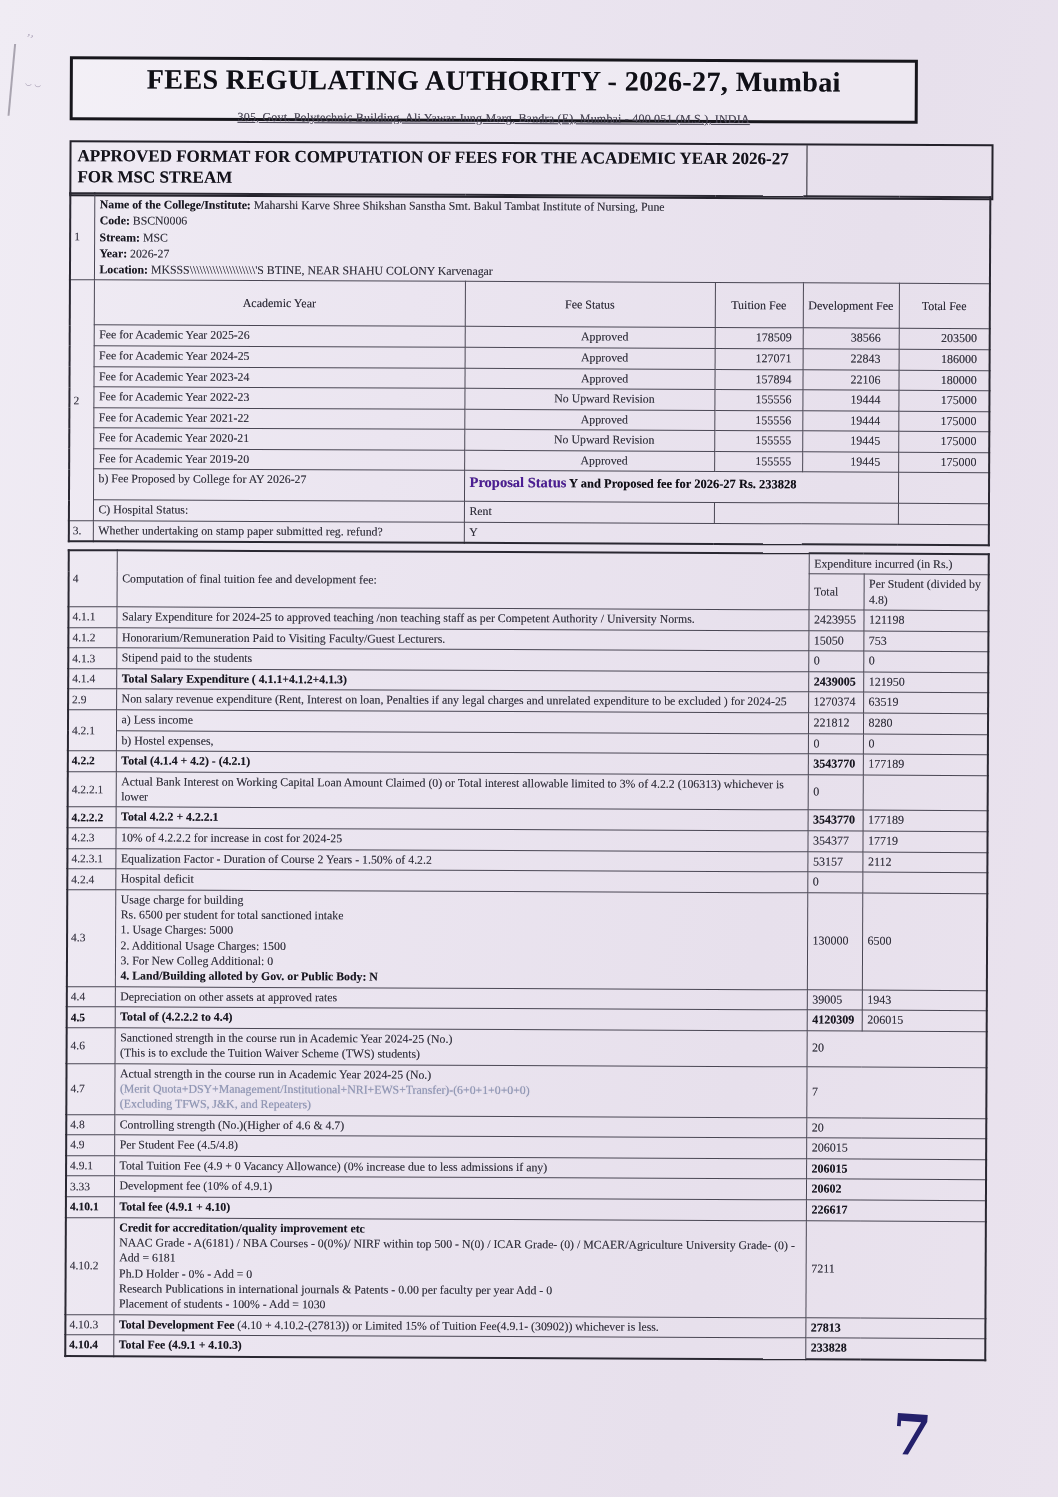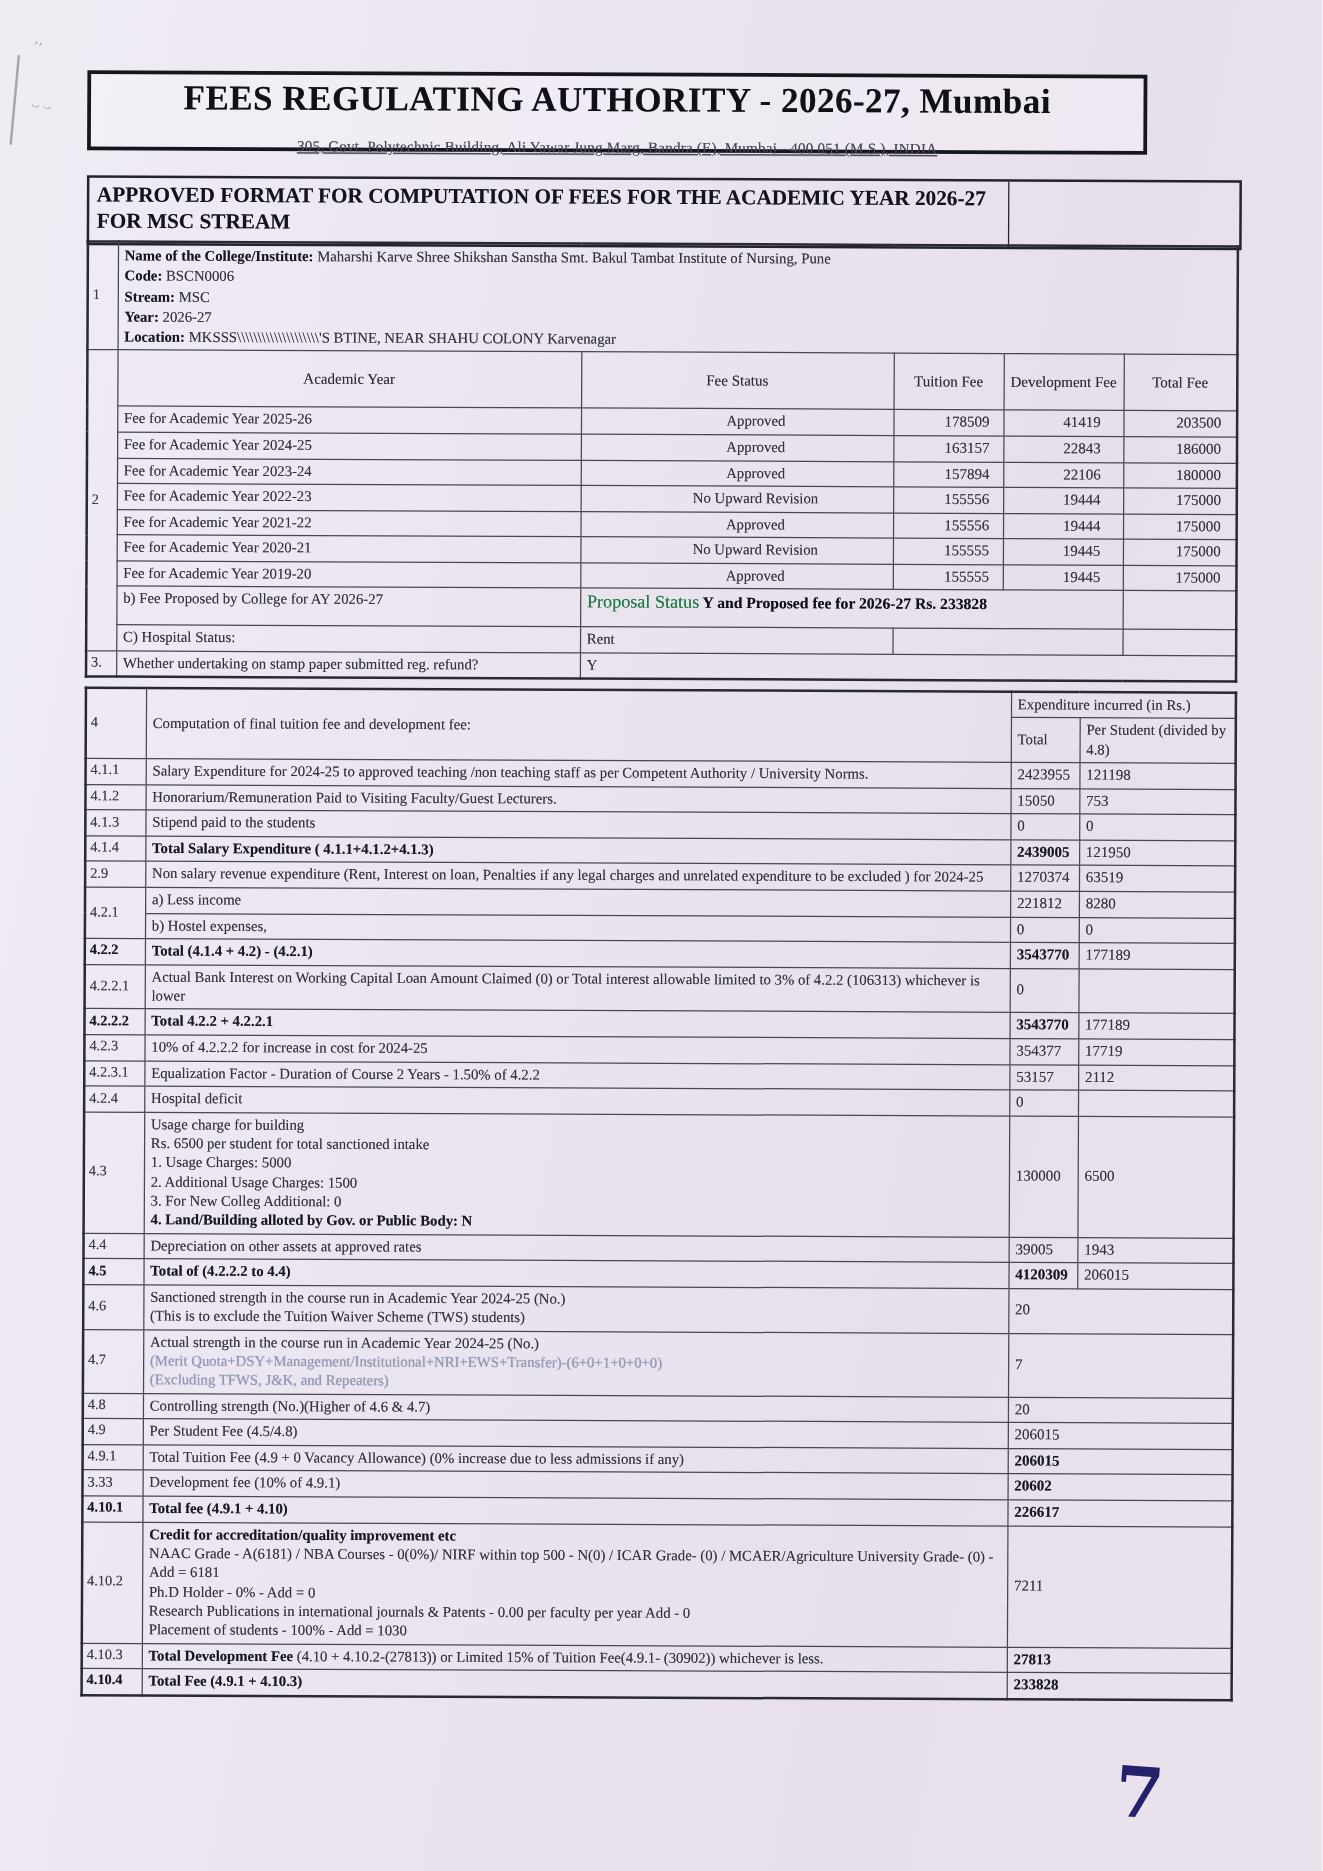--- a/index.html
+++ b/index.html
@@ -39,21 +39,21 @@
   td{border:1px solid #4a4754;padding:2px 5px;font-size:11.8px;line-height:1.3;vertical-align:top;overflow:hidden;}
   .main-tbl{position:absolute;left:70px;top:192px;width:920px;border:2px solid #2a2832;}
   .comp-tbl{position:absolute;left:70px;top:549px;width:920px;border:2px solid #2a2832;}
   .no-cell{text-align:left;vertical-align:middle;font-size:11.5px;color:#3c3a46;padding:2px 3px;}
   .c{text-align:center;padding-left:35px;}
   .b{font-weight:bold;color:#18171f;}
   .pre{white-space:pre-line;}
   .faint{color:#9197b4;text-shadow:0 0 .8px rgba(145,151,180,.8);}
   .inst-line{font-size:11.8px;line-height:1.38;}
   .hdr{ text-align:center;vertical-align:middle;font-size:12px;color:#2d2b36;}
-  .proposal-big{font-weight:normal;font-size:14.5px;color:#15803d;}
+  .proposal-big{font-weight:bold;font-size:14.5px;color:#4c1d95;}
   .proposal-rest{font-weight:bold;font-size:12.5px;color:#0e0d13;}
   .val{font-size:12px;}
   
   .hand-7{
     position:absolute;left:898px;top:1398px;font-size:56px;color:#24206b;
     font-family:"DejaVu Serif",serif;transform:rotate(4deg);font-weight:bold;text-shadow:none;
   }
   .pen-mark{position:absolute;color:#a59cb2;font-size:11px;text-shadow:none;}
   .fold-line{position:absolute;left:11px;top:44px;width:2px;height:72px;background:#6f6a78;opacity:.55;transform:rotate(5deg);}
 </style>
@@ -101,27 +101,27 @@
       <td class="hdr" style="height:40px">Academic Year</td>
       <td class="hdr">Fee Status</td>
       <td class="hdr">Tuition Fee</td>
       <td class="hdr">Development Fee</td>
       <td class="hdr">Total Fee</td>
     </tr>
     <tr>
       <td>Fee for Academic Year 2025-26</td>
       <td class="c">Approved</td>
       <td class="c val">178509</td>
-      <td class="c val">41419</td>
+      <td class="c val">38566</td>
       <td class="c val">203500</td>
     </tr>
     <tr>
       <td>Fee for Academic Year 2024-25</td>
       <td class="c">Approved</td>
-      <td class="c val">163157</td>
+      <td class="c val">127071</td>
       <td class="c val">22843</td>
       <td class="c val">186000</td>
     </tr>
     <tr>
       <td>Fee for Academic Year 2023-24</td>
       <td class="c">Approved</td>
       <td class="c val">157894</td>
       <td class="c val">22106</td>
       <td class="c val">180000</td>
     </tr>

